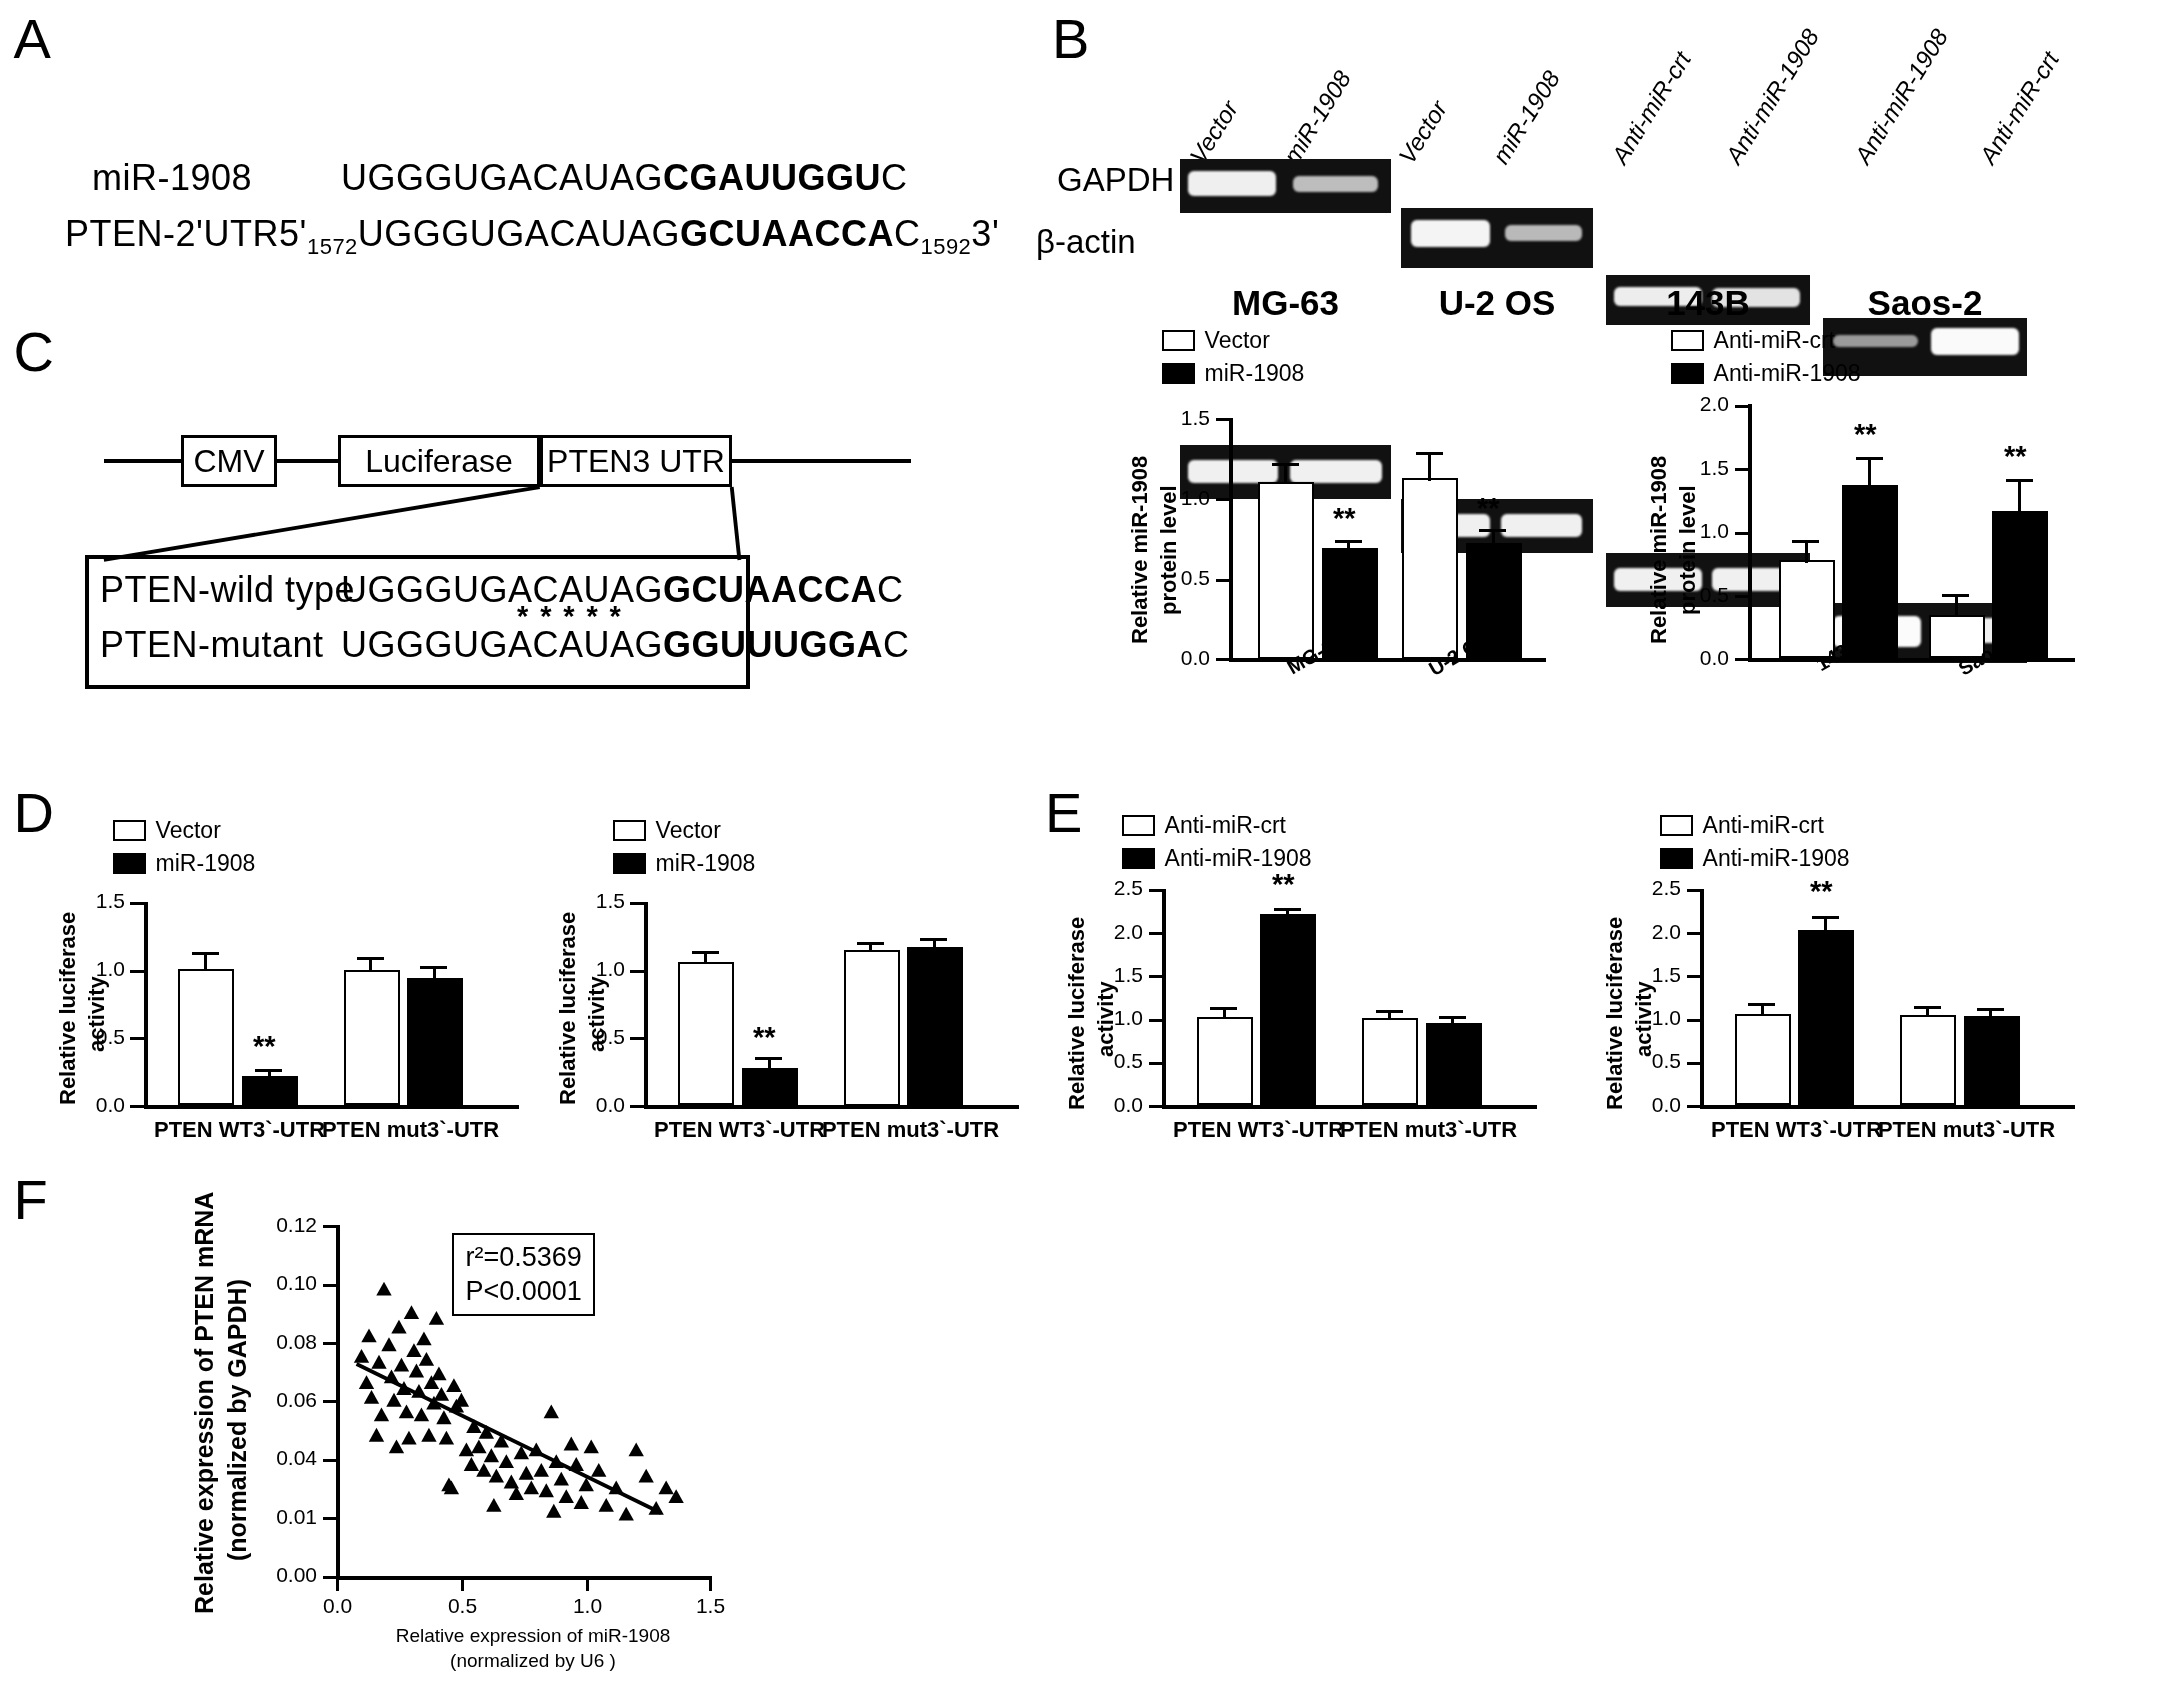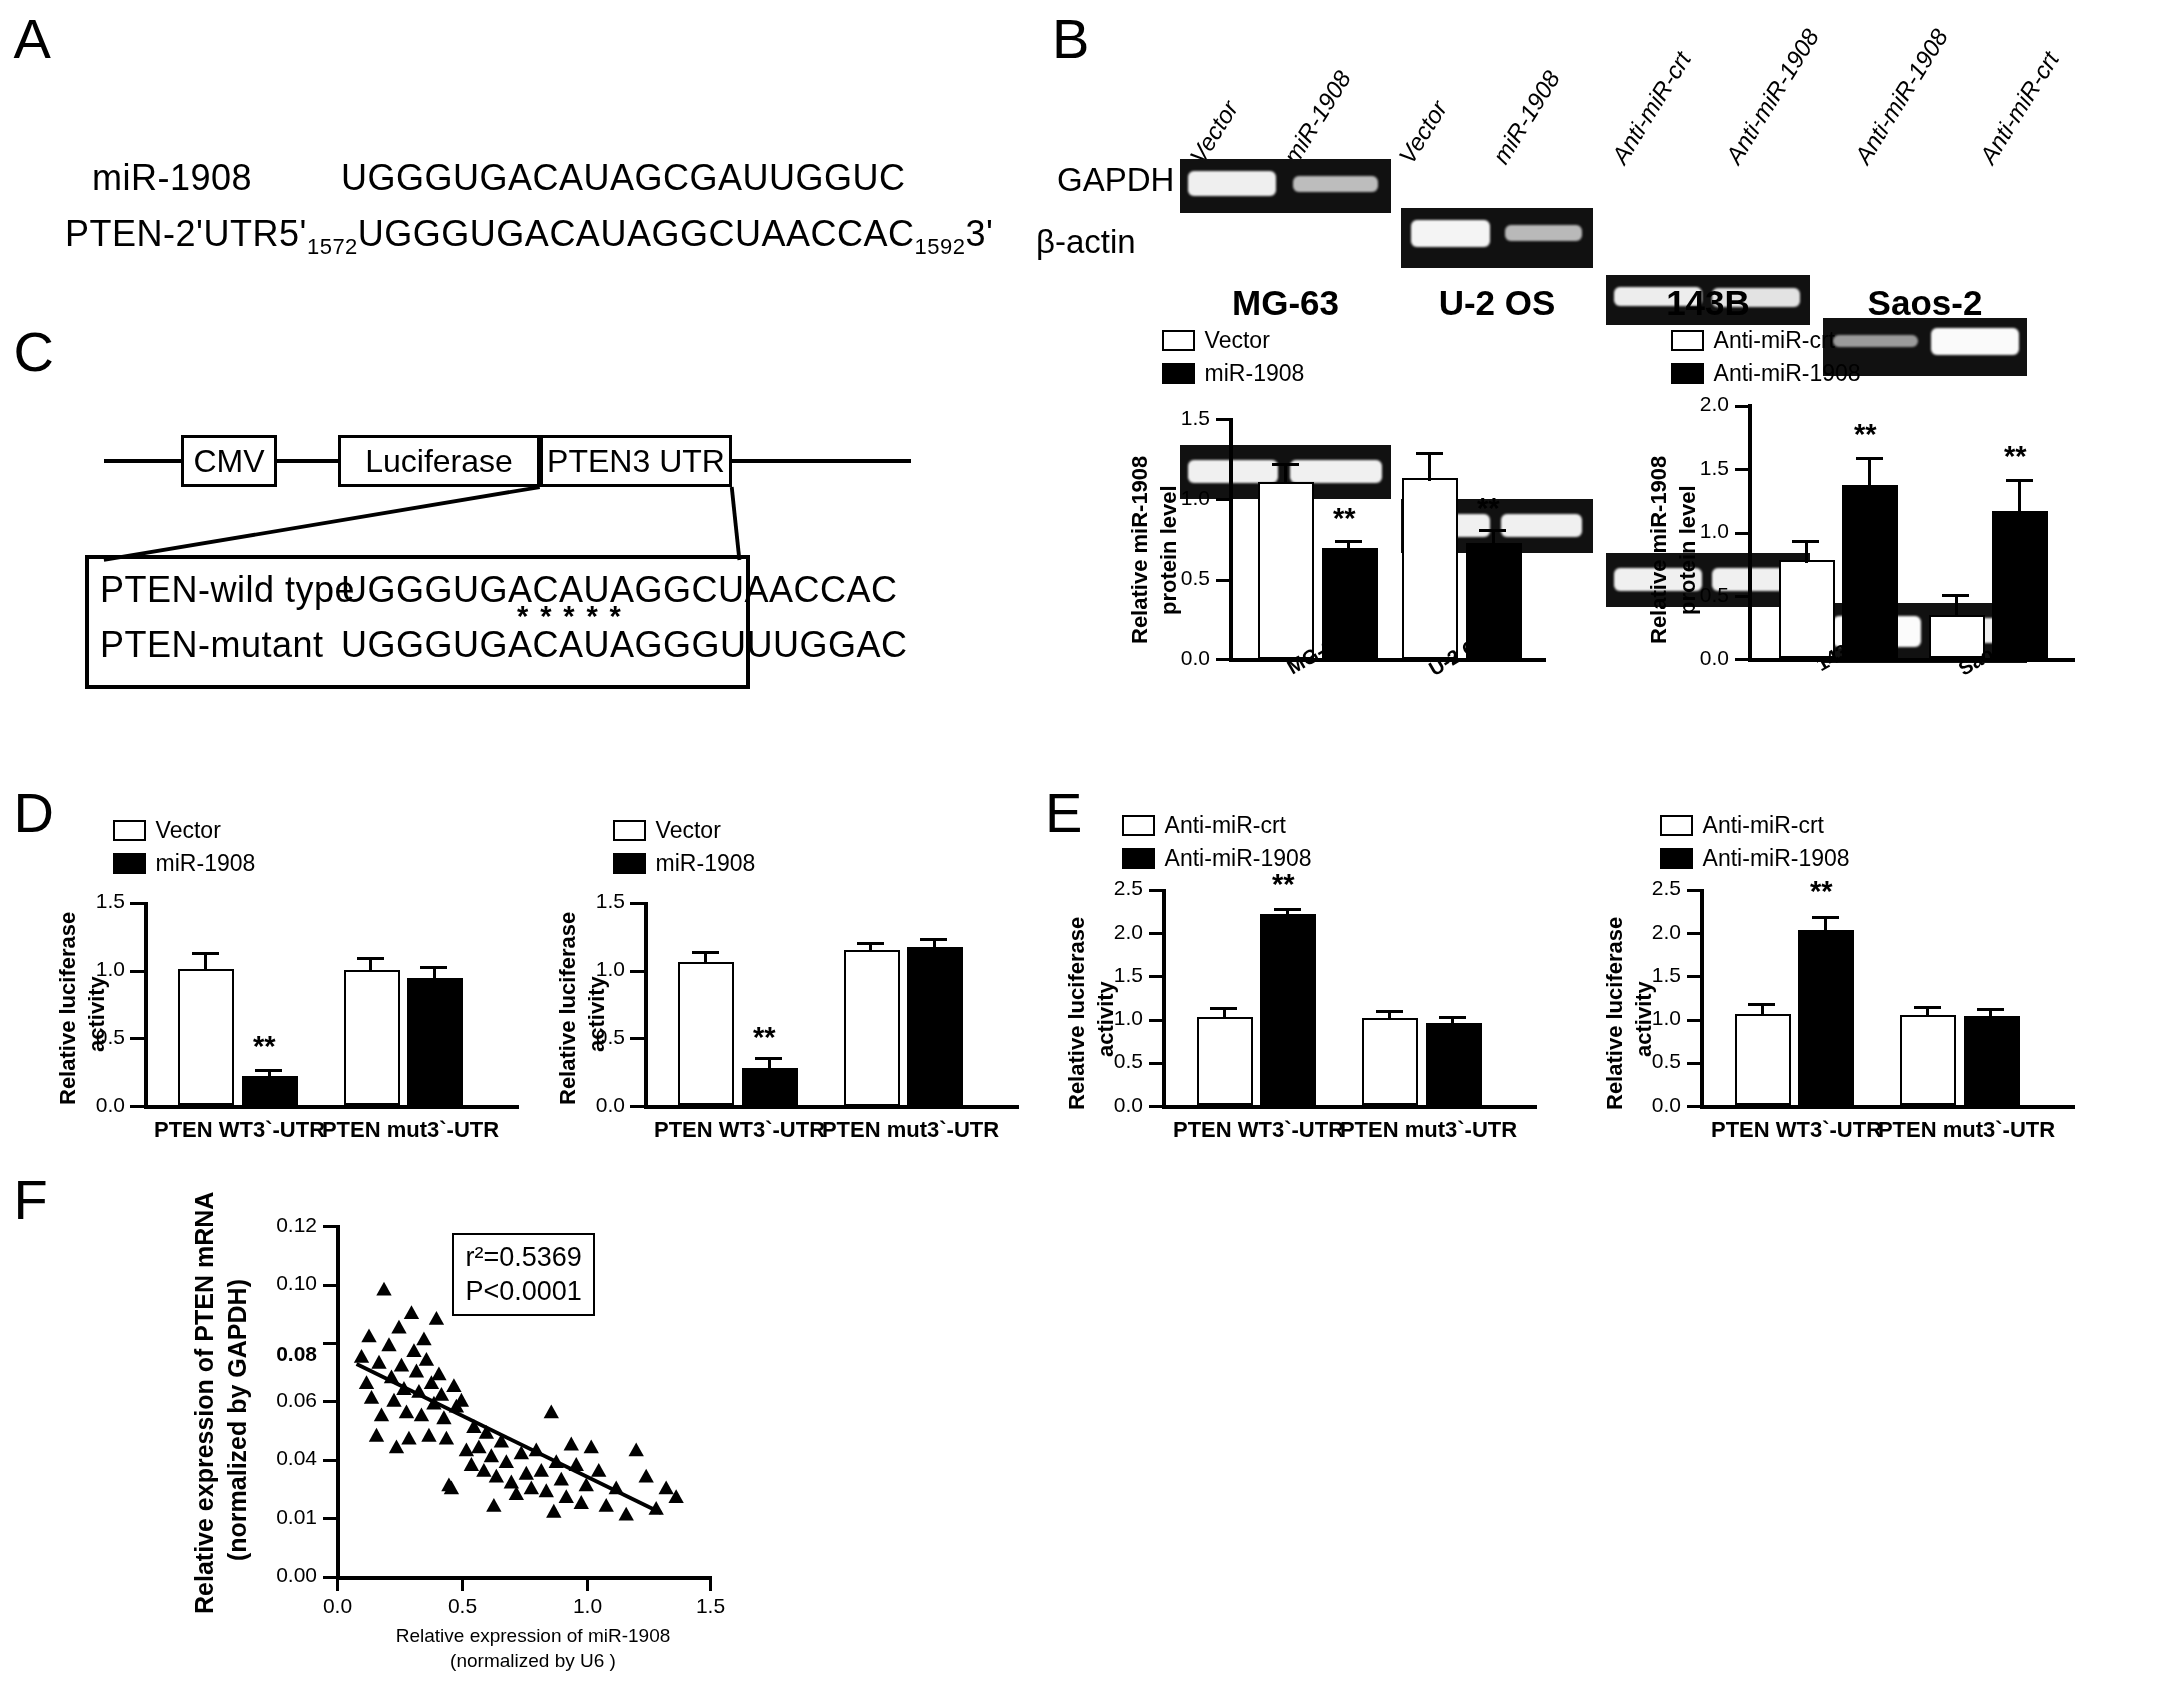--- a/index.html
+++ b/index.html
@@ -1,20 +1,20 @@
 <!DOCTYPE html>
 <html><head>
 <meta charset="utf-8">
 <style>
   html,body{margin:0;padding:0;background:#fff;}
   body{width:2179px;height:1687px;position:relative;font-family:"Liberation Sans",sans-serif;color:#000;}
   .panel-letter{position:absolute;font-size:56px;font-weight:400;font-family:"Liberation Sans",sans-serif;}
   .abs{position:absolute;}
   .seqtxt{font-family:"Liberation Sans",sans-serif;font-size:36px;letter-spacing:0.5px;}
-  .b{font-weight:normal;}
+  .b{font-weight:bold;}
   .sub{font-size:22px;vertical-align:sub;}
   
   .box{border:3.8px solid #000;background:#fff;display:flex;align-items:center;justify-content:center;font-size:32px;box-sizing:border-box;}
   .line{position:absolute;background:#000;}
   .blot{background:#111;position:relative;overflow:hidden;}
   .bandrow{position:absolute;background:#f2f2f2;}
   
   .chart{position:absolute;}
   .axis{position:absolute;background:#000;}
   .tick{position:absolute;background:#000;}
@@ -406,21 +406,21 @@
 
   <div class="tick" style="left:150px;top:370px;width:15.4px;height:2.9px;"></div>
   <div class="ticklabel" style="left:77px;top:357px;width:67px;">0.00</div>
   <div class="tick" style="left:150px;top:311px;width:15.4px;height:2.9px;"></div>
   <div class="ticklabel" style="left:77px;top:299px;width:67px;">0.01</div>
   <div class="tick" style="left:150px;top:253px;width:15.4px;height:2.9px;"></div>
   <div class="ticklabel" style="left:77px;top:240px;width:67px;">0.04</div>
   <div class="tick" style="left:150px;top:194px;width:15.4px;height:2.9px;"></div>
   <div class="ticklabel" style="left:77px;top:182px;width:67px;">0.06</div>
   <div class="tick" style="left:150px;top:136px;width:15.4px;height:2.9px;"></div>
-  <div class="ticklabel" style="left:77px;top:136px;width:67px;font-weight:bold;">0.08</div>
+  <div class="ticklabel" style="left:77px;top:124px;width:67px;">0.08</div>
   <div class="tick" style="left:150px;top:78px;width:15.4px;height:2.9px;"></div>
   <div class="ticklabel" style="left:77px;top:65px;width:67px;">0.10</div>
   <div class="tick" style="left:150px;top:19px;width:15.4px;height:2.9px;"></div>
   <div class="ticklabel" style="left:77px;top:6.7px;width:67px;">0.12</div>
 
   <div class="tick" style="left:163px;top:370px;width:2.9px;height:15.4px;"></div>
   <div class="ticklabel" style="left:134px;top:388px;width:61px;text-align:center;">0.0</div>
   <div class="tick" style="left:288px;top:370px;width:2.9px;height:15.4px;"></div>
   <div class="ticklabel" style="left:259px;top:388px;width:61px;text-align:center;">0.5</div>
   <div class="tick" style="left:413px;top:370px;width:2.9px;height:15.4px;"></div>

